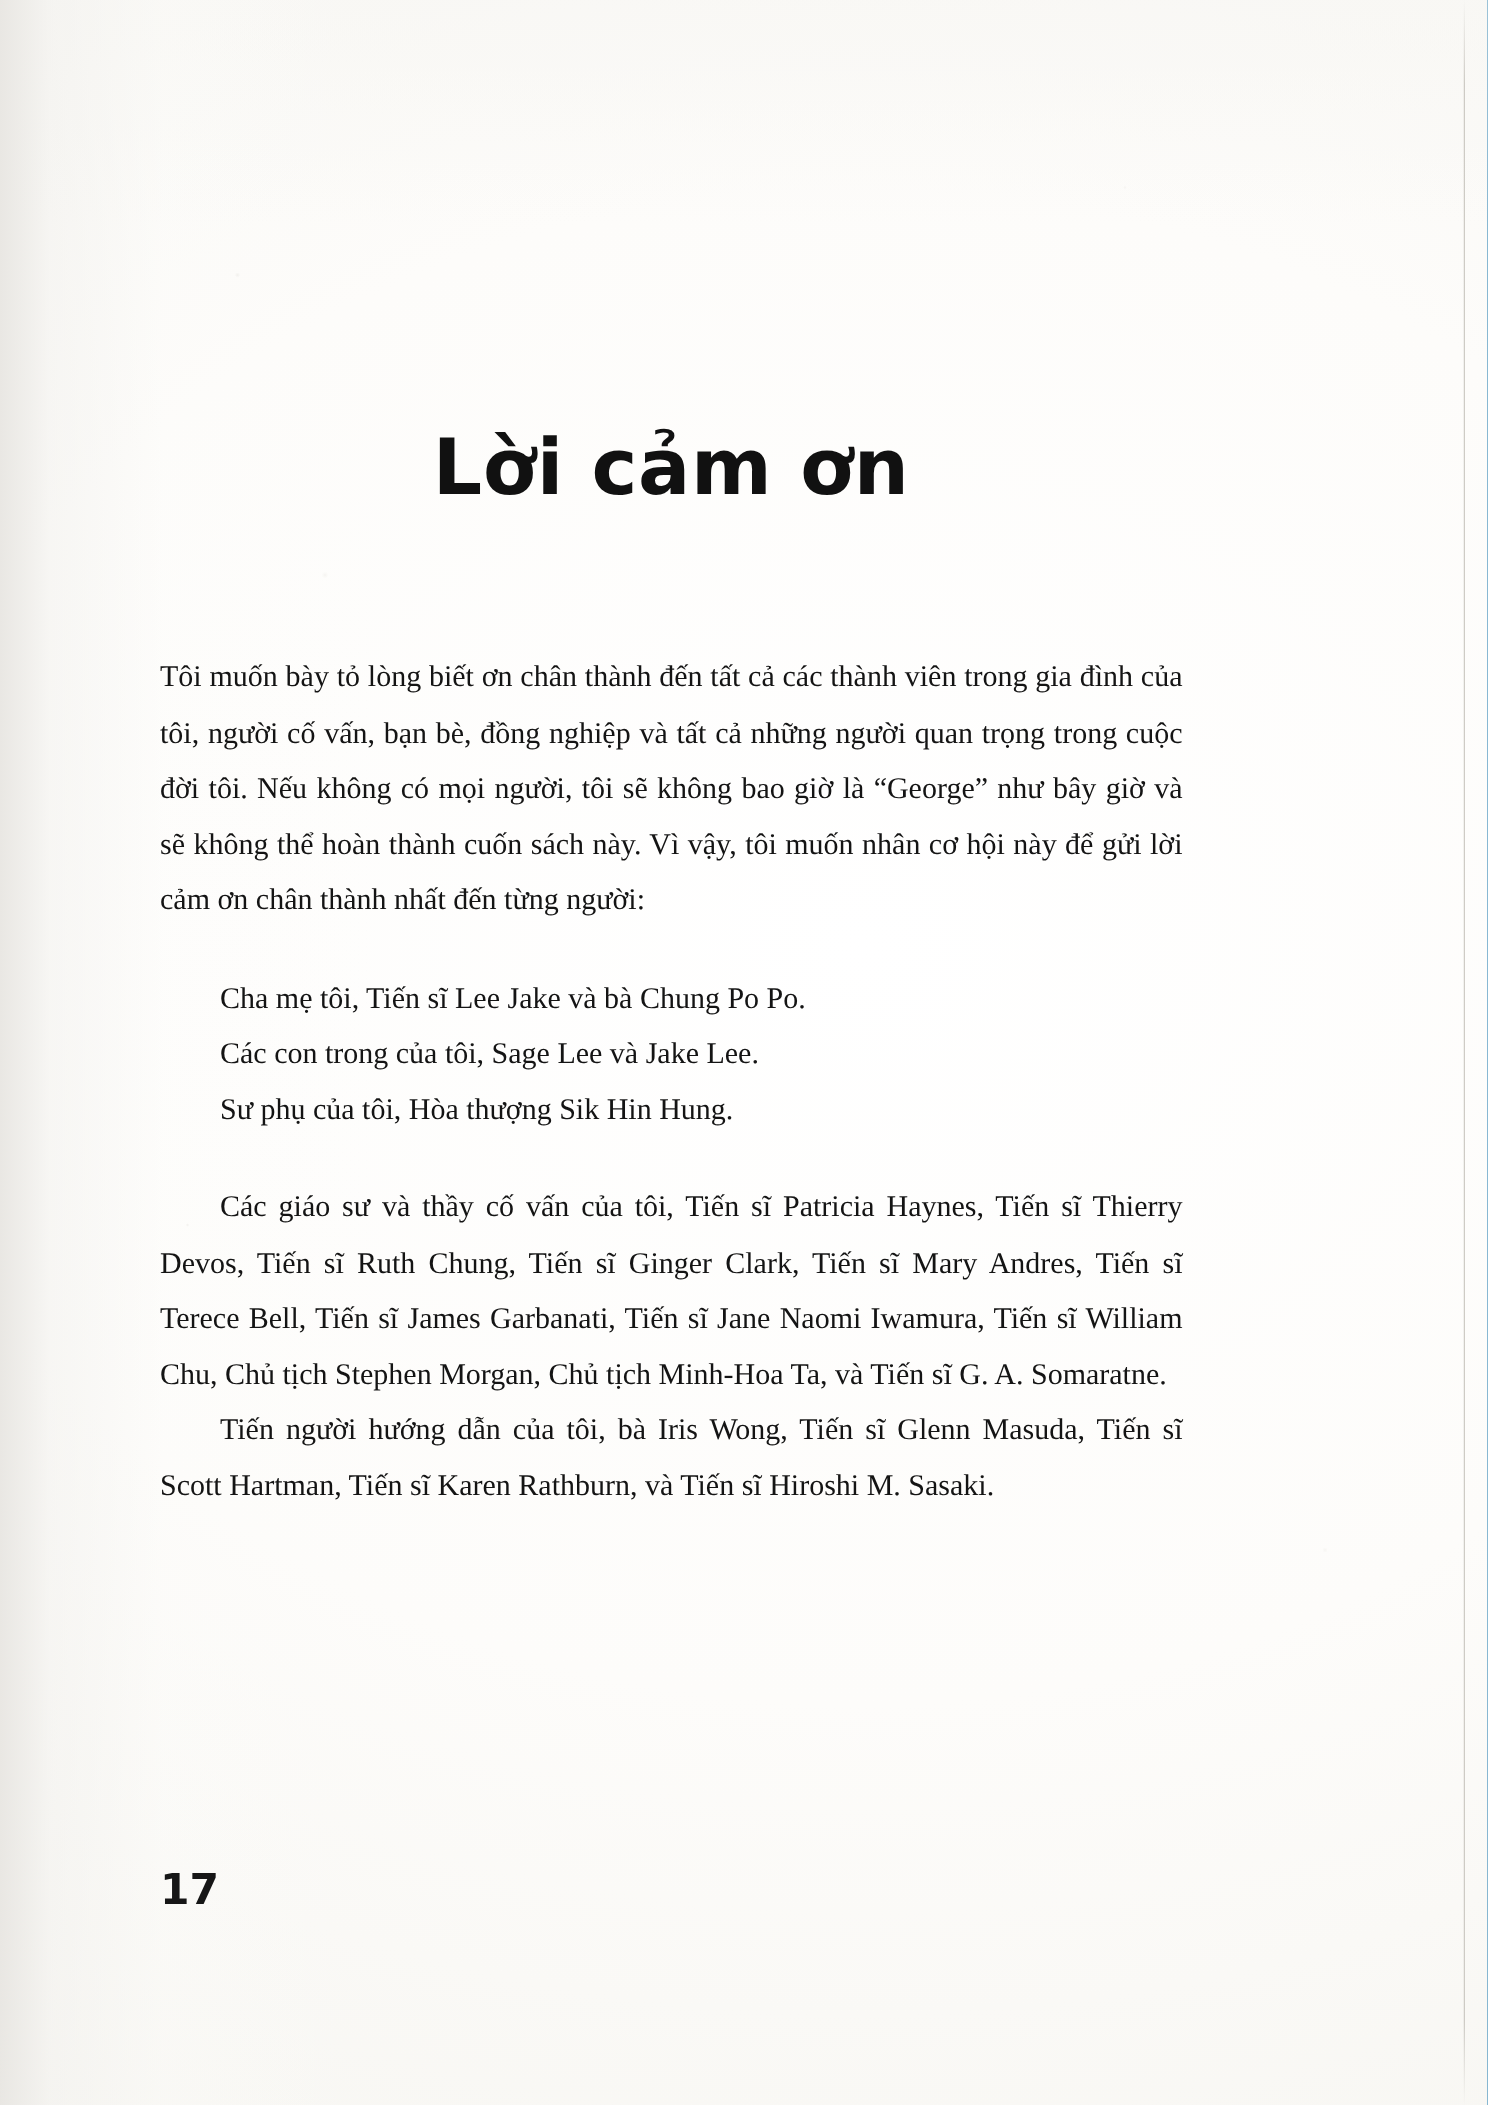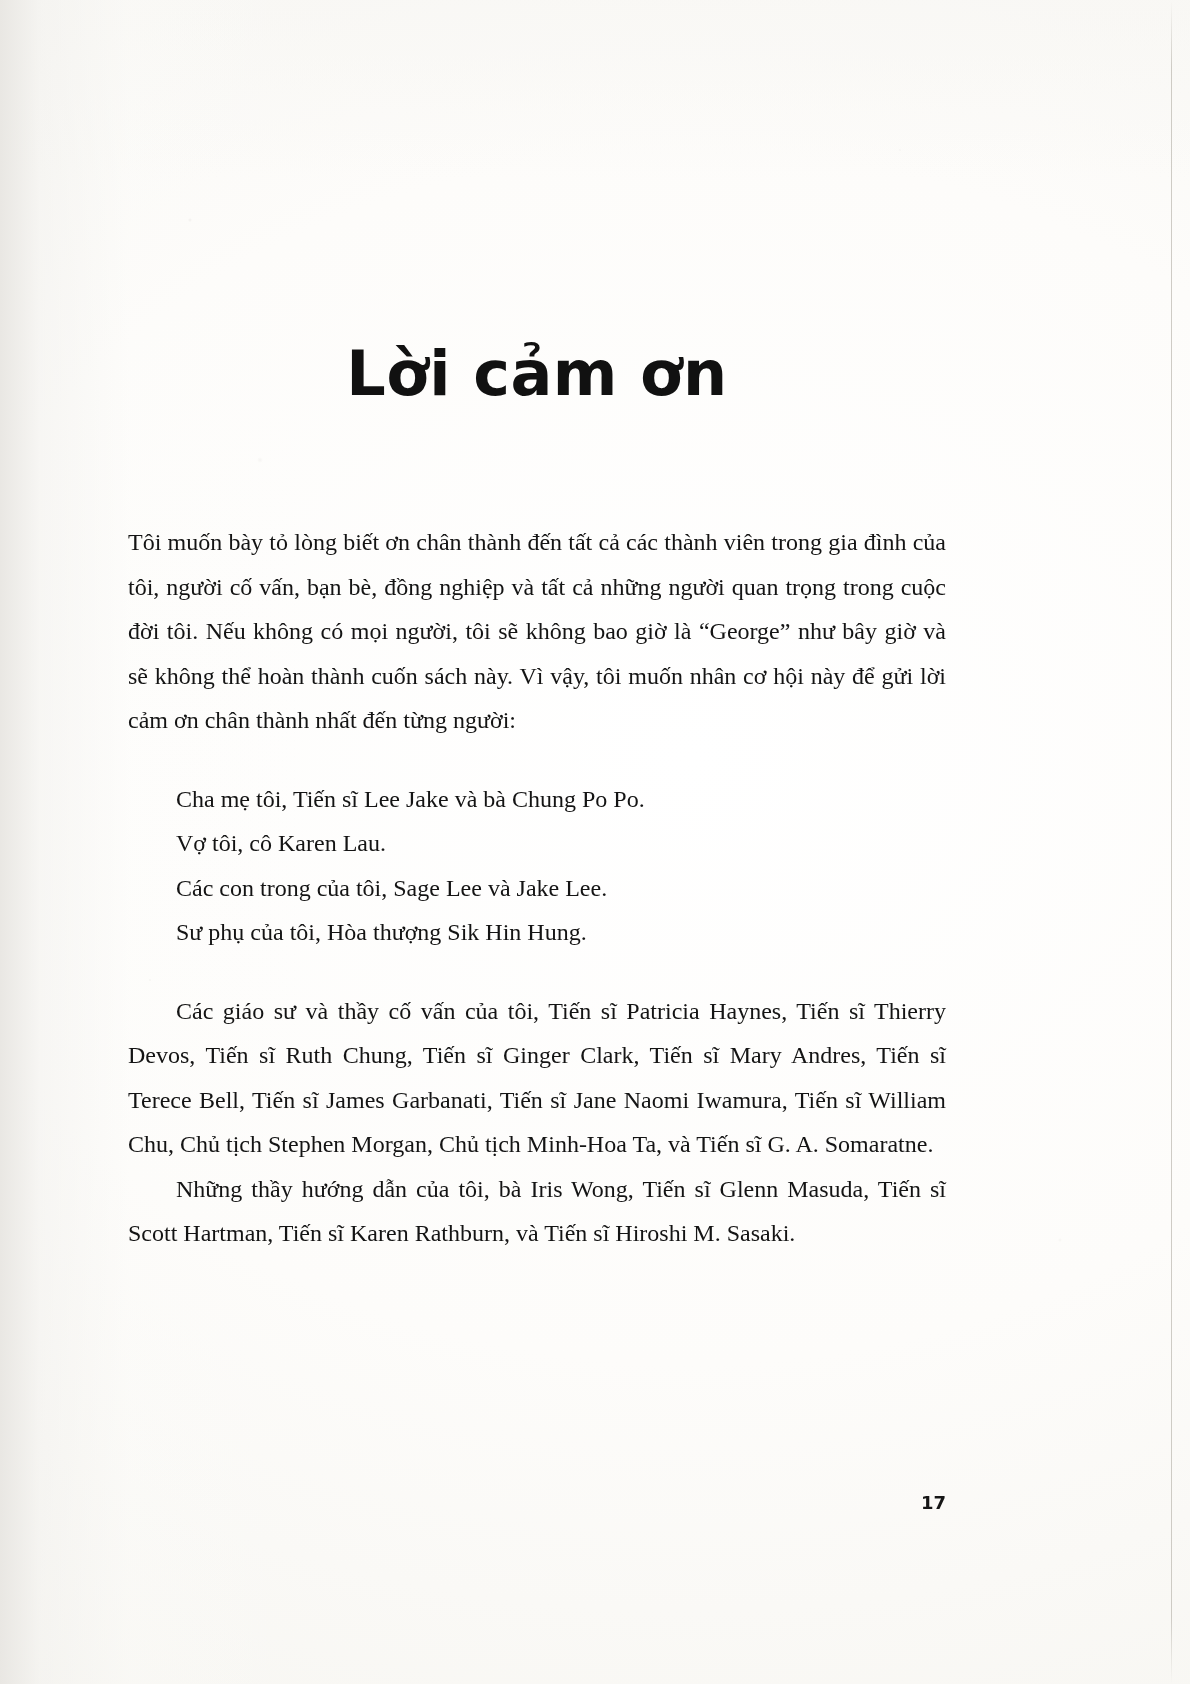--- a/index.html
+++ b/index.html
@@ -133,24 +133,24 @@
     line-height: 44.5px;
     text-align: left;
     white-space: nowrap;
   }
 
   #page-number {
     position: absolute;
     right: 0;
     top: 1492px;
     width: 818px;
-    text-align: right;
+    text-align: left;
     font-family: "DejaVu Sans", sans-serif;
     font-weight: 700;
-    font-size: 18px;
+    font-size: 34px;
     color: #161616;
   }
 </style>
 </head>
 <body>
 
 <div id="page">
 
   <div id="paper-tint"></div>
   <div id="paper-noise"></div>
@@ -159,27 +159,26 @@
   <div id="content">
 
     <h1 id="chapter-title">Lời cảm ơn</h1>
 
     <div id="body-text">
 
       <p class="para noindent">Tôi muốn bày tỏ lòng biết ơn chân thành đến tất cả các thành viên trong gia đình của tôi, người cố vấn, bạn bè, đồng nghiệp và tất cả những người quan trọng trong cuộc đời tôi. Nếu không có mọi người, tôi sẽ không bao giờ là “George” như bây giờ và sẽ không thể hoàn thành cuốn sách này. Vì vậy, tôi muốn nhân cơ hội này để gửi lời cảm ơn chân thành nhất đến từng người:</p>
 
       <ul class="ded-list gap-before">
         <li>Cha mẹ tôi, Tiến sĩ Lee Jake và bà Chung Po Po.</li>
-        <li>Vợ tôi, cô Karen Lau.</li>
         <li>Các con trong của tôi, Sage Lee và Jake Lee.</li>
         <li>Sư phụ của tôi, Hòa thượng Sik Hin Hung.</li>
       </ul>
 
       <p class="para indent gap-before">Các giáo sư và thầy cố vấn của tôi, Tiến sĩ Patricia Haynes, Tiến sĩ Thierry Devos, Tiến sĩ Ruth Chung, Tiến sĩ Ginger Clark, Tiến sĩ Mary Andres, Tiến sĩ Terece Bell, Tiến sĩ James Garbanati, Tiến sĩ Jane Naomi Iwamura, Tiến sĩ William Chu, Chủ tịch Stephen Morgan, Chủ tịch Minh-Hoa Ta, và Tiến sĩ G. A. Somaratne.</p>
 
-      <p class="para indent">Những thầy hướng dẫn của tôi, bà Iris Wong, Tiến sĩ Glenn Masuda, Tiến sĩ Scott Hartman, Tiến sĩ Karen Rathburn, và Tiến sĩ Hiroshi M. Sasaki.</p>
+      <p class="para indent">Tiến người hướng dẫn của tôi, bà Iris Wong, Tiến sĩ Glenn Masuda, Tiến sĩ Scott Hartman, Tiến sĩ Karen Rathburn, và Tiến sĩ Hiroshi M. Sasaki.</p>
 
     </div>
 
     <div id="page-number">17</div>
 
   </div>
 </div>
 
 </body></html>

